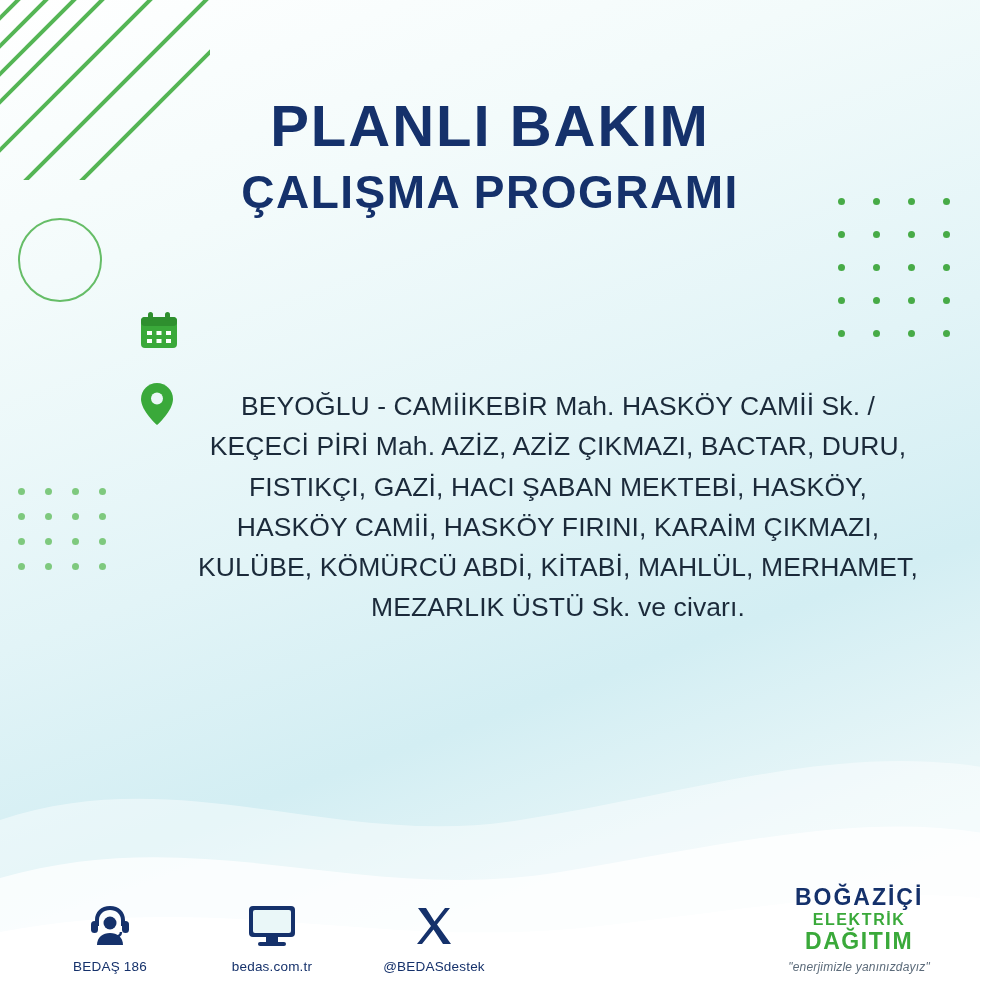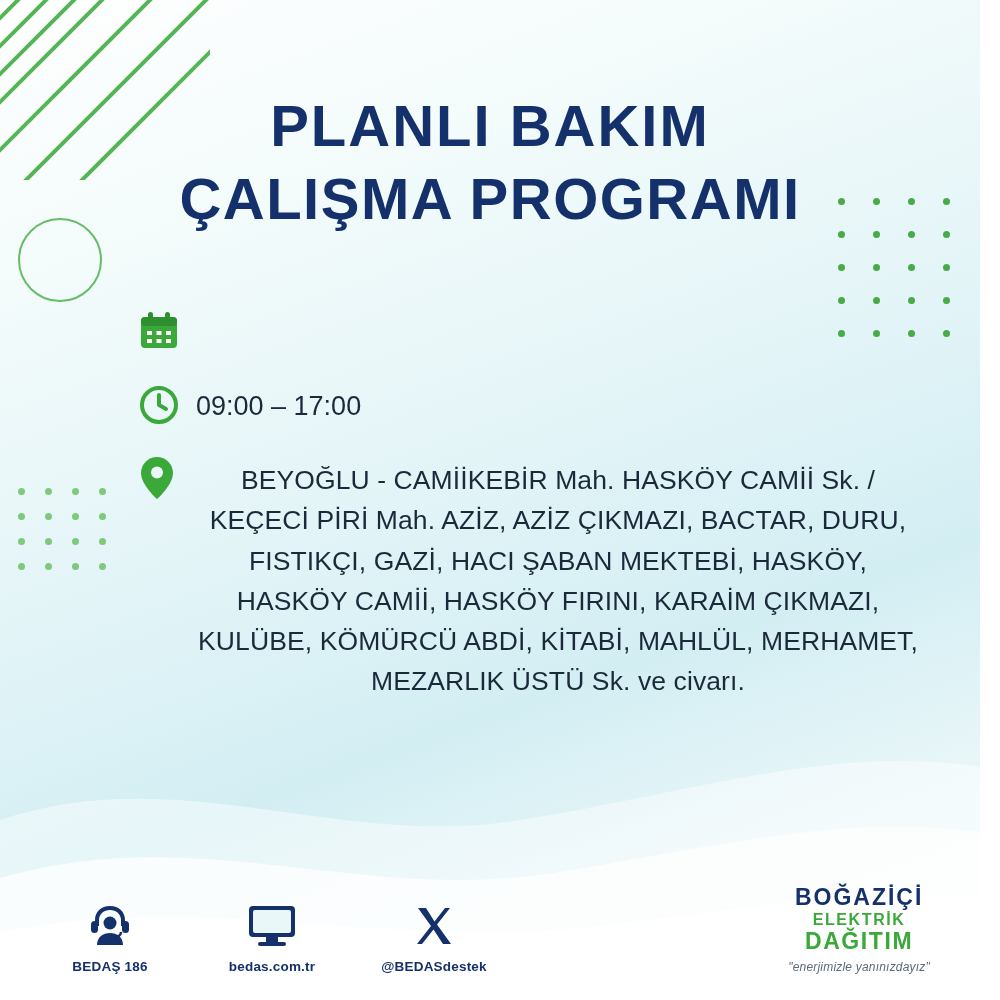--- a/index.html
+++ b/index.html
@@ -72,21 +72,21 @@
   }
   .title-main {
     font-size: 58px;
     font-weight: bold;
     letter-spacing: 2px;
     color: #15316b;
     line-height: 1.05;
   }
   .title-sub {
     margin-top: 8px;
-    font-size: 58px;
+    font-size: 46px;
     font-weight: bold;
     letter-spacing: 1.5px;
     color: #15316b;
   }
 
   
   .info {
     position: absolute;
     top: 308px;
     left: 138px;
@@ -137,21 +137,21 @@
   }
   .contact .glyph {
     height: 52px;
     display: flex;
     align-items: flex-end;
     justify-content: center;
   }
   .contact .label {
     margin-top: 10px;
     font-size: 13.5px;
-    font-weight: bold;
+    font-weight: normal;
     color: #15316b;
     letter-spacing: .2px;
   }
 
   .brand {
     position: absolute;
     right: 50px; bottom: 0;
     text-align: center;
     line-height: 1.12;
   }
@@ -255,29 +255,20 @@
               <rect x="18.5" y="21" width="5" height="4"></rect>
               <rect x="28" y="21" width="5" height="4"></rect>
             <rect x="9" y="29" width="5" height="4"></rect>
               <rect x="18.5" y="29" width="5" height="4"></rect>
               <rect x="28" y="29" width="5" height="4"></rect>
           </g>
         </svg>
       </span>
     </div>
 
-    <div class="row">
-      <span class="ico">
-        <svg width="42" height="42" viewBox="0 0 42 42" xmlns="http://www.w3.org/2000/svg">
-          <circle cx="21" cy="21" r="17" fill="none" stroke="#3aa93a" stroke-width="4"></circle>
-          <path d="M21 11 L21 21 L28 25" fill="none" stroke="#3aa93a" stroke-width="4" stroke-linecap="round" stroke-linejoin="round"></path>
-        </svg>
-      </span>
-      <span class="txt">09:00 – 17:00</span>
-    </div>
 
 
     <div class="row location">
       <span class="ico">
         <svg width="38" height="46" viewBox="0 0 38 46" xmlns="http://www.w3.org/2000/svg">
           <path d="M19 2 C10.2 2 3 9.2 3 18 C3 30 19 44 19 44 C19 44 35 30 35 18 C35 9.2 27.8 2 19 2 Z" fill="#3aa93a"></path>
           <circle cx="19" cy="17.5" r="6" fill="#eaf7f8"></circle>
         </svg>
       </span>
       <span class="txt">BEYOĞLU - CAMİİKEBİR Mah. HASKÖY CAMİİ Sk. / KEÇECİ PİRİ Mah. AZİZ, AZİZ ÇIKMAZI, BACTAR, DURU, FISTIKÇI, GAZİ, HACI ŞABAN MEKTEBİ, HASKÖY, HASKÖY CAMİİ, HASKÖY FIRINI, KARAİM ÇIKMAZI, KULÜBE, KÖMÜRCÜ ABDİ, KİTABİ, MAHLÜL, MERHAMET, MEZARLIK ÜSTÜ Sk. ve civarı.</span>

